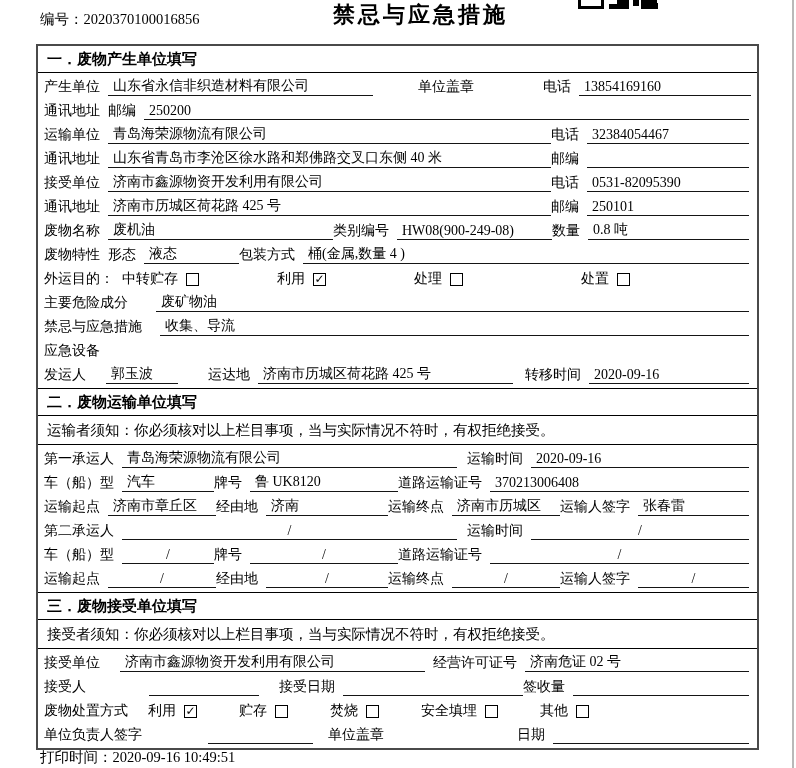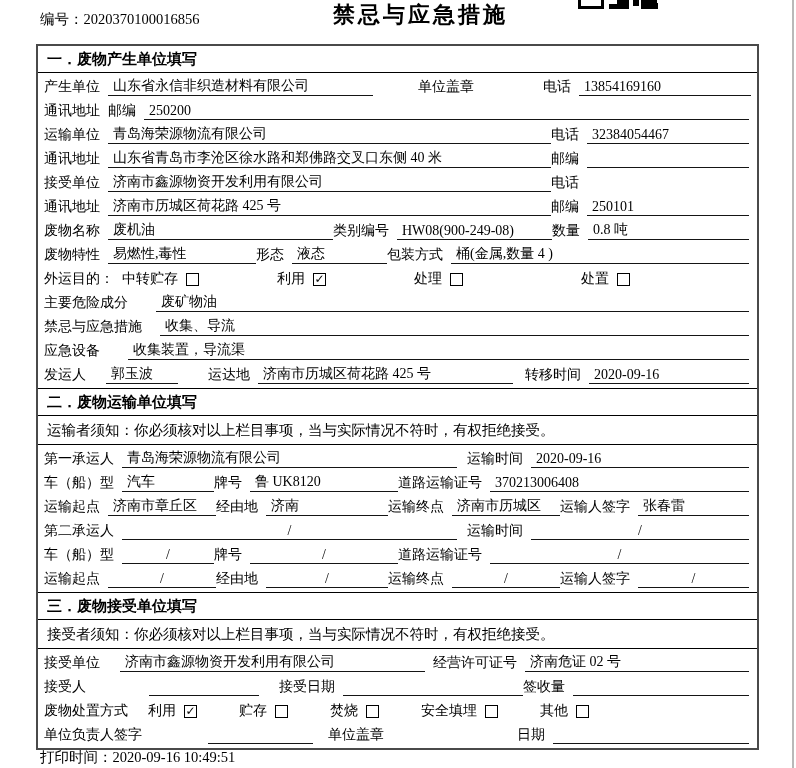--- a/index.html
+++ b/index.html
@@ -82,38 +82,38 @@
         <div class="row">
           <span class="lbl">通讯地址</span>
           <span class="val" style="width: 443px;">山东省青岛市李沧区徐水路和郑佛路交叉口东侧 40 米</span>
           <span class="lbl">邮编</span>
           <span class="val grow"></span>
         </div>
         <div class="row">
           <span class="lbl">接受单位</span>
           <span class="val" style="width: 443px;">济南市鑫源物资开发利用有限公司</span>
           <span class="lbl">电话</span>
+          <span class="val grow">0531-82095390</span>
         </div>
         <div class="row">
           <span class="lbl">通讯地址</span>
           <span class="val" style="width: 443px;">济南市历城区荷花路 425 号</span>
           <span class="lbl">邮编</span>
           <span class="val grow">250101</span>
         </div>
         <div class="row">
           <span class="lbl">废物名称</span>
           <span class="val" style="width: 225px;">废机油</span>
           <span class="lbl">类别编号</span>
           <span class="val" style="width: 155px;">HW08(900-249-08)</span>
           <span class="lbl">数量</span>
           <span class="val grow">0.8 吨</span>
         </div>
         <div class="row">
           <span class="lbl">废物特性</span>
-          <span class="val" style="width: 148px;">易燃性,毒性</span>
           <span class="lbl">形态</span>
           <span class="val" style="width: 95px;">液态</span>
           <span class="lbl">包装方式</span>
           <span class="val grow">桶(金属,数量 4 )</span>
         </div>
         <div class="row">
           <span class="lbl">外运目的：</span>
           <span class="cb">
             <span class="cbl">中转贮存</span>
             <span class="box"></span>
@@ -134,21 +134,20 @@
         <div class="row">
           <span class="lbl">主要危险成分</span>
           <span class="val grow" style="margin-left: 20px;">废矿物油</span>
         </div>
         <div class="row">
           <span class="lbl">禁忌与应急措施</span>
           <span class="val grow" style="margin-left: 10px;">收集、导流</span>
         </div>
         <div class="row">
           <span class="lbl">应急设备</span>
-          <span class="val grow" style="margin-left: 20px;">收集装置，导流渠</span>
         </div>
         <div class="row">
           <span class="lbl">发运人</span>
           <span class="val" style="width: 72px; margin-left: 12px;">郭玉波</span>
           <span class="lbl" style="margin-left: 30px;">运达地</span>
           <span class="val" style="width: 255px;">济南市历城区荷花路 425 号</span>
           <span class="lbl" style="margin-left: 12px;">转移时间</span>
           <span class="val grow">2020-09-16</span>
         </div>
       </div>

